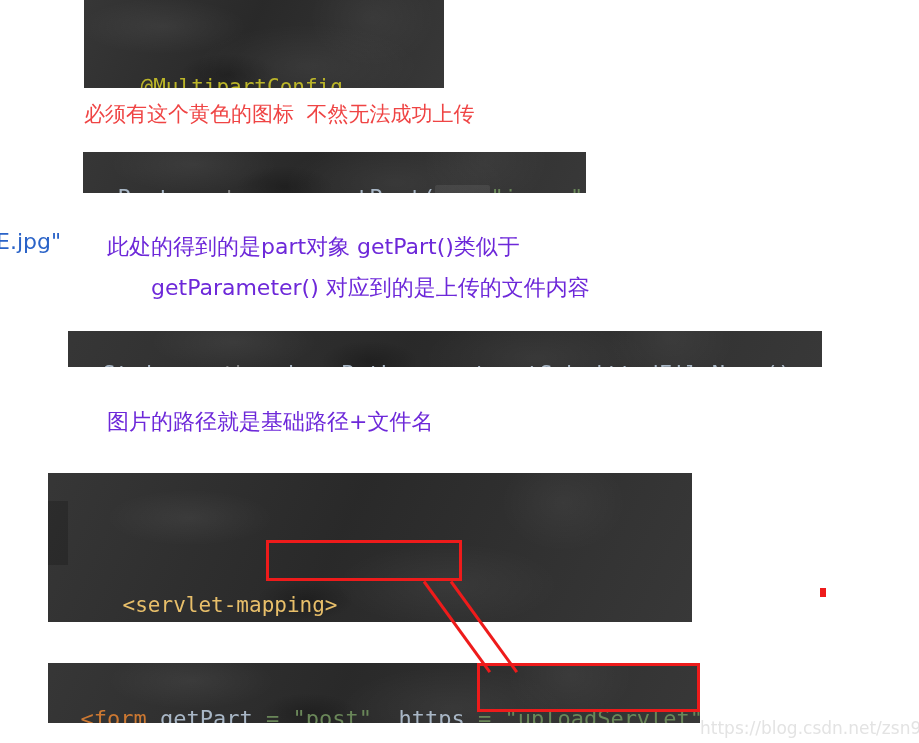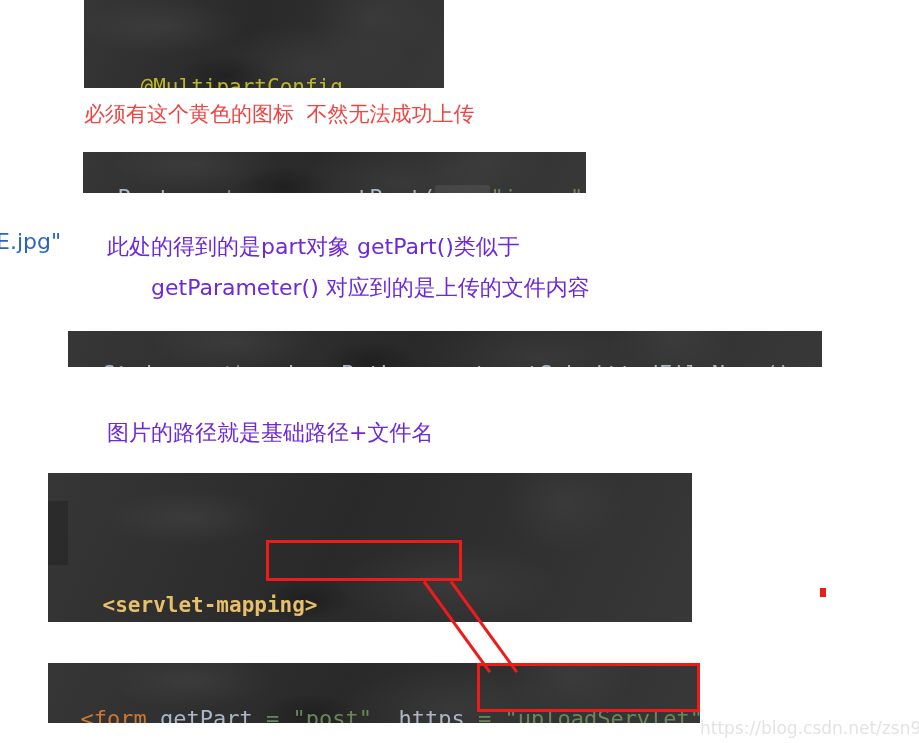--- a/index.html
+++ b/index.html
@@ -123,26 +123,26 @@
 
 <div class="snippet-left" style="left:-4px; top:229px; font-size:22px;">E.jpg"</div>
 
 <div class="note-black" style="left:107px; top:232px; font-size:22px;">此处的得到的是part对象 getPart()类似于</div>
 <div class="note-black" style="left:107px; top:273px; font-size:22px;margin-left:44px;">getParameter() 对应到的是上传的文件内容</div>
 
 <div class="code-block" style="left:68px; top:331px; width:754px; height:36px; font-size:22px; padding:5px 0 0 8px;">
   <span class="t-type">String </span><span class="t-param">path </span><span class="t-plain">= </span><span class="t-type">basePath + part.getSubmittedFileName()</span><span class="t-semi">;</span>
 </div>
 
-<div class="note-black" style="left:107px; top:407px; font-size:22px;margin-top:11px;">图片的路径就是基础路径+文件名</div>
+<div class="note-black" style="left:107px; top:407px; font-size:22px;">图片的路径就是基础路径+文件名</div>
 
 <div class="code-block" style="left:48px; top:473px; width:644px; height:149px; font-size:21px; padding:0;">
   <div class="xml-gutter" style="top:28px; height:64px;"></div>
 
-  <div class="code-line" style="padding:5px 0 0 4px; height:30px;font-weight:bold;">
+  <div class="code-line" style="padding:5px 0 0 24px; height:30px;">
     <span class="t-tag">&lt;servlet-mapping&gt;</span>
   </div>
 
   
 
   
 
   
 </div>
 

